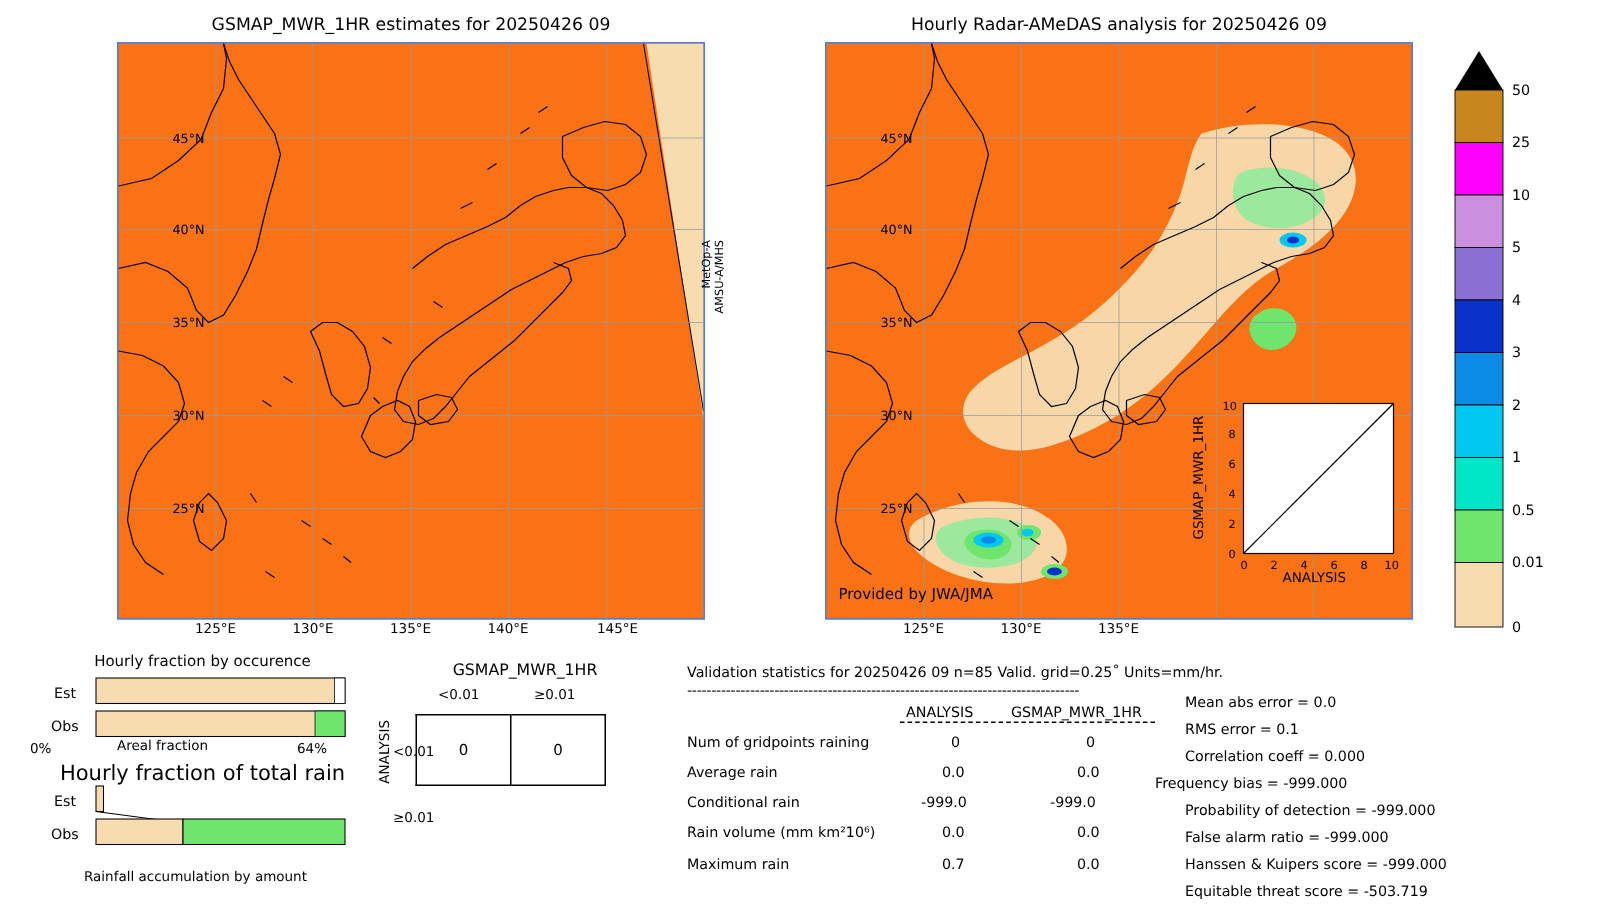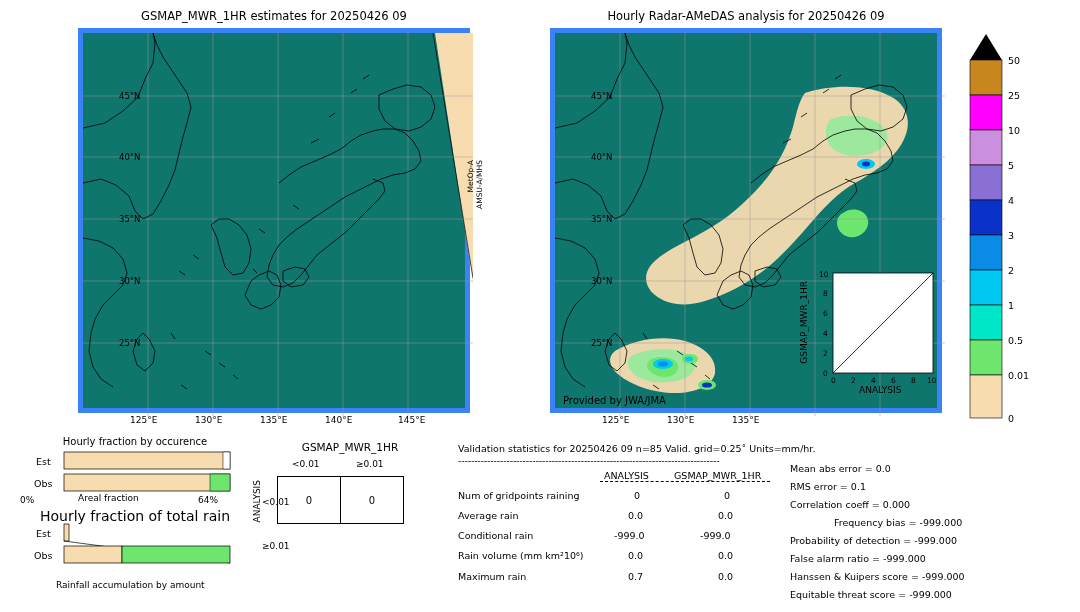--- a/index.html
+++ b/index.html
@@ -6,21 +6,21 @@
   body{
     width:1080px;height:612px;
     background:#ffffff;
     font-family:"DejaVu Sans", sans-serif;
     color:#000;
     position:relative;
     overflow:hidden;
   }
   .abs{position:absolute;}
   .ttl{font-size:11.5px;text-align:center;}
-  .mapbox{border:5px solid #3b82f6;background:#0f766e;position:absolute;box-sizing:border-box;}
+  .mapbox{border:1px solid #3b82f6;background:#f97316;position:absolute;box-sizing:border-box;}
   .tick{font-size:8.5px;fill:#000;}
   svg{display:block;}
   .small{font-size:9px;}
   .stat{font-size:9.5px;}
   table.ct{border-collapse:collapse;}
   table.ct td{border:1px solid #000;width:60px;height:44px;text-align:center;font-size:10px;}
   .cbar-lab{font-size:9.5px;}
   .axlab{font-size:9px;}
 </style>
 </head>
@@ -287,17 +287,17 @@
 <div class="abs stat" style="left:628px;top:550px;">0.0</div>
 <div class="abs stat" style="left:718px;top:550px;">0.0</div>
 
 <div class="abs stat" style="left:458px;top:571px;">Maximum rain</div>
 <div class="abs stat" style="left:628px;top:571px;">0.7</div>
 <div class="abs stat" style="left:718px;top:571px;">0.0</div>
 
 <div class="abs stat" style="left:790px;top:463px;">Mean abs error =   0.0</div>
 <div class="abs stat" style="left:790px;top:481px;">RMS error =   0.1</div>
 <div class="abs stat" style="left:790px;top:499px;">Correlation coeff =  0.000</div>
-<div class="abs stat" style="left:834px;top:517px;text-align:right;">Frequency bias = -999.000</div>
+<div class="abs stat" style="left:770px;top:517px;text-align:right;">Frequency bias = -999.000</div>
 <div class="abs stat" style="left:790px;top:535px;">Probability of detection = -999.000</div>
 <div class="abs stat" style="left:790px;top:553px;">False alarm ratio = -999.000</div>
 <div class="abs stat" style="left:790px;top:571px;">Hanssen &amp; Kuipers score = -999.000</div>
-<div class="abs stat" style="left:790px;top:589px;">Equitable threat score = -999.000</div>
+<div class="abs stat" style="left:790px;top:589px;">Equitable threat score = -503.719</div>
 
 </body></html>

